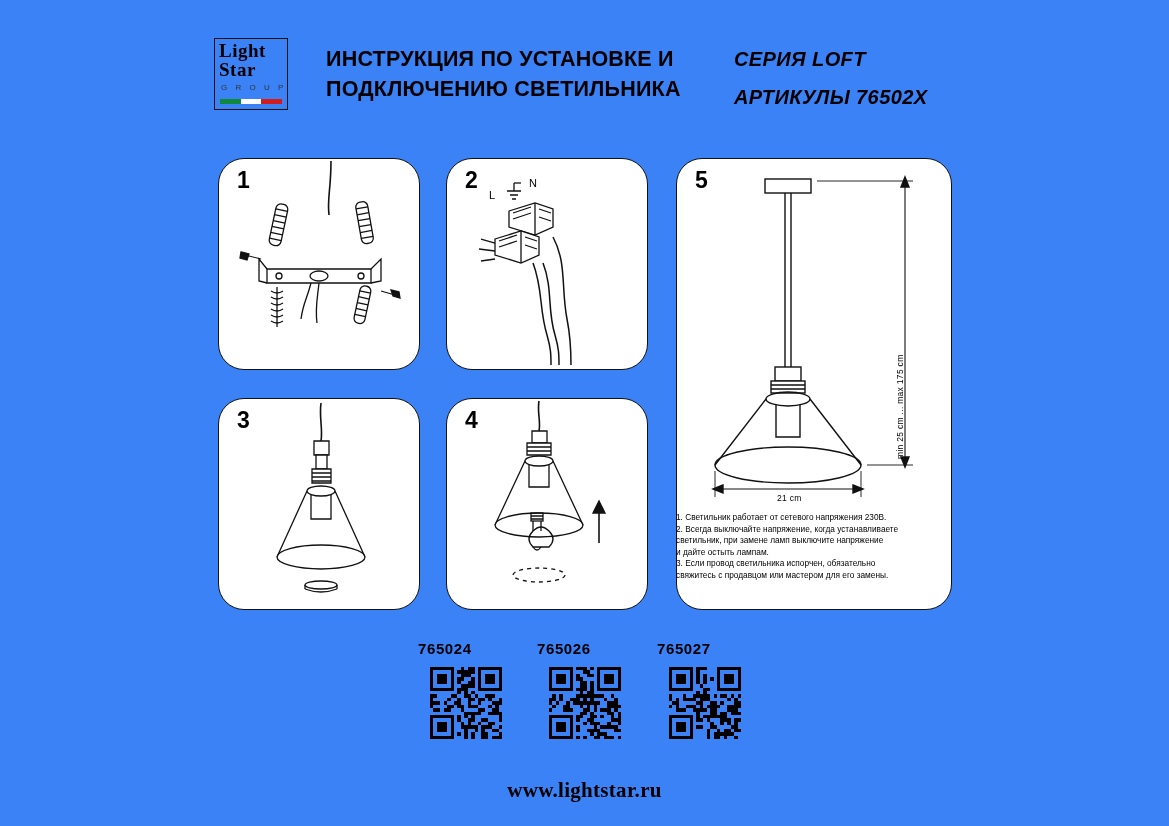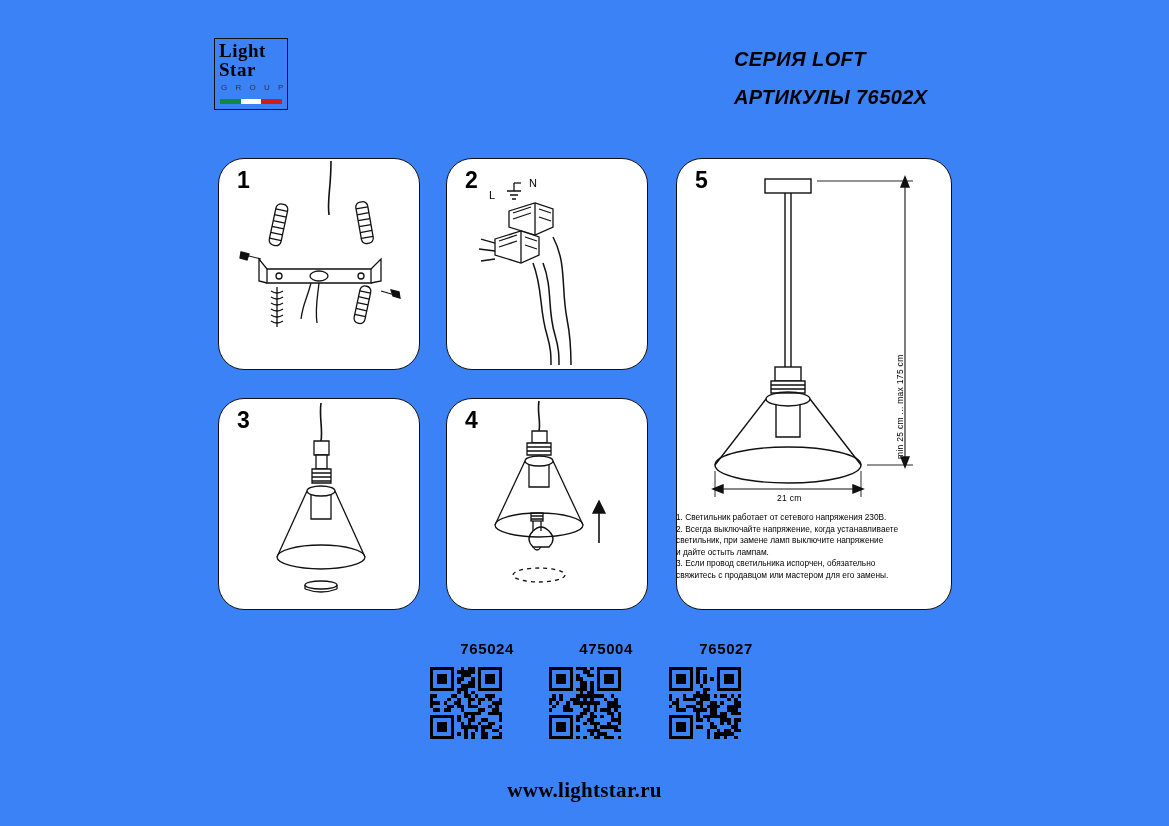--- a/index.html
+++ b/index.html
@@ -115,21 +115,21 @@
     left: 676px;
     top: 512px;
     width: 252px;
     font-size: 8.3px;
     line-height: 11.6px;
     color: #000;
   }
   .notes p { margin: 0 0 0 0; }
 
   
-  .qr-item { position: absolute; width: 96px; text-align: right; }
+  .qr-item { position: absolute; width: 96px; text-align: left; }
   .qr-label {
     font-size: 15px;
     font-weight: bold;
     letter-spacing: 0.6px;
     margin-bottom: 10px;
   }
   .qr-code {
     width: 72px;
     height: 72px;
     margin: 0 auto;
@@ -178,20 +178,24 @@
       <div>Star</div>
     </div>
     <div class="logo-group">G R O U P</div>
     <div class="logo-flag">
       <span style="background:#0f8a3c"></span>
         <span style="background:#ffffff"></span>
         <span style="background:#d21c1c"></span>
     </div>
   </div>
 
+  <div class="title">
+    <div>ИНСТРУКЦИЯ ПО УСТАНОВКЕ И</div>
+    <div>ПОДКЛЮЧЕНИЮ СВЕТИЛЬНИКА</div>
+  </div>
 
   <div class="series">СЕРИЯ LOFT</div>
   <div class="articles">АРТИКУЛЫ 76502X</div>
 
   <div class="panel p1">
     <div class="panel-num">1</div>
     <svg class="art" width="202" height="212" viewBox="0 0 202 212">
       <g fill="none" stroke="#111" stroke-width="1.3">
 
         <path d="M112 2 C112 30 108 40 110 56" stroke-width="1.6"></path>
@@ -810,21 +814,21 @@
         <i class=""></i>
         <i class="on"></i>
         <i class="on"></i>
         <i class=""></i>
         <i class="on"></i>
         <i class="on"></i>
         <i class="on"></i>
       </div>
   </div>
   <div class="qr-item" style="left:537px; top:640px;">
-    <div class="qr-label">475004</div>
+    <div class="qr-label">765026</div>
     <div class="qr-code">
         <i class="on"></i>
         <i class="on"></i>
         <i class="on"></i>
         <i class="on"></i>
         <i class="on"></i>
         <i class="on"></i>
         <i class="on"></i>
         <i class=""></i>
         <i class="on"></i>

